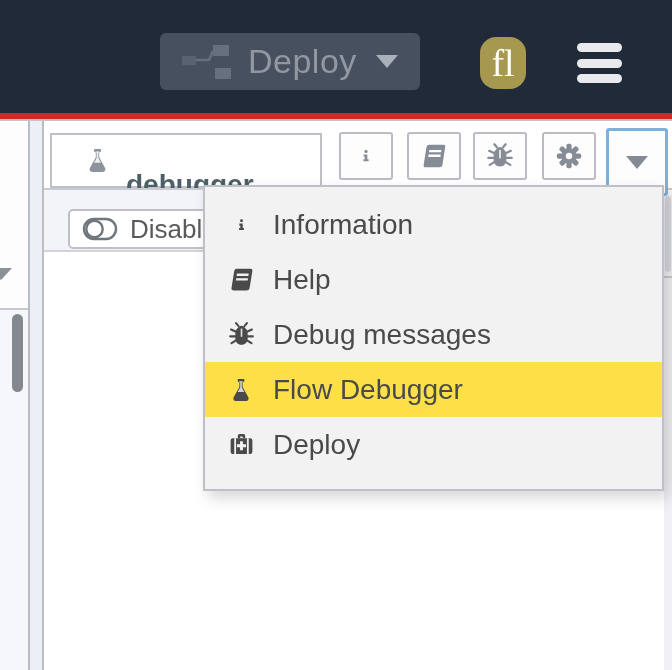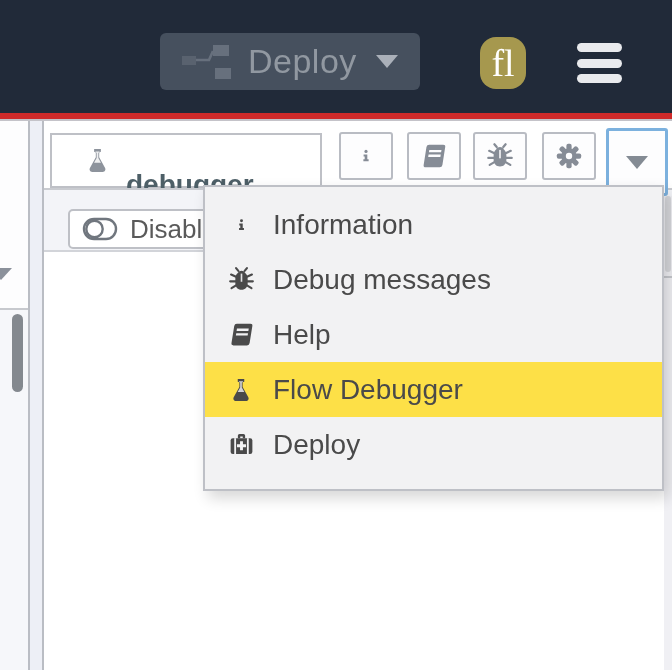--- a/index.html
+++ b/index.html
@@ -218,51 +218,51 @@
           <circle cx="16" cy="5.5" r="3.6"></circle>
           <path d="M10.5 12.5h8.5v11h3v4.5H10v-4.5h3v-6.5h-2.5z"></path>
         </svg>
       </span>
       <span class="mi-label">Information</span>
     </div>
 
     <div class="menu-item">
       <span class="mi-icon">
         <svg width="29" height="29" viewBox="0 0 32 32" fill="currentColor">
+          <g transform="translate(4,0) skewX(-9)">
+            <rect x="5" y="4" width="20" height="24" rx="2.5"></rect>
+            <rect x="8.5" y="9.5" width="13" height="2.6" fill="#f2f2f3"></rect>
+            <rect x="8.5" y="14.5" width="13" height="2.6" fill="#f2f2f3"></rect>
+          </g>
+        </svg>
+      </span>
+      <span class="mi-label">Help</span>
+    </div>
+
+    <div class="menu-item">
+      <span class="mi-icon">
+        <svg width="29" height="29" viewBox="0 0 32 32" fill="currentColor">
           <g stroke="currentColor" stroke-width="2.4" fill="none" stroke-linecap="round">
             <path d="M10 13 L4.5 10.5"></path>
               <path d="M9.5 18 L3.5 18"></path>
               <path d="M10 22.5 L5 25.5"></path>
             <path d="M22 13 L27.5 10.5"></path>
               <path d="M22.5 18 L28.5 18"></path>
               <path d="M22 22.5 L27 25.5"></path>
             <path d="M12.5 6.5 L10 3.5"></path>
               <path d="M19.5 6.5 L22 3.5"></path>
           </g>
           <path d="M16 7.5c-4.2 0-6.8 3.4-6.8 8v4.5c0 4.2 2.6 7.2 6.8 7.2s6.8-3 6.8-7.2v-4.5c0-4.6-2.6-8-6.8-8z"></path>
           <path d="M11.8 8.6a5 5 0 0 1 8.4 0z"></path>
           <rect x="15.1" y="9.5" width="1.8" height="9" fill="#f2f2f3" opacity=".9"></rect>
         </svg>
       </span>
       <span class="mi-label">Debug messages</span>
     </div>
 
-    <div class="menu-item">
-      <span class="mi-icon">
-        <svg width="29" height="29" viewBox="0 0 32 32" fill="currentColor">
-          <g transform="translate(4,0) skewX(-9)">
-            <rect x="5" y="4" width="20" height="24" rx="2.5"></rect>
-            <rect x="8.5" y="9.5" width="13" height="2.6" fill="#f2f2f3"></rect>
-            <rect x="8.5" y="14.5" width="13" height="2.6" fill="#f2f2f3"></rect>
-          </g>
-        </svg>
-      </span>
-      <span class="mi-label">Help</span>
-    </div>
-
 
 
     <div class="menu-item highlighted">
       <span class="mi-icon">
         <svg width="26" height="30" viewBox="0 0 32 32" fill="currentColor">
           <path d="M12 2.5h8v3.2l-2 .9v5.6l7 12.6c1.1 2-.3 4.7-2.7 4.7H9.7c-2.4 0-3.8-2.7-2.7-4.7l7-12.6V6.6l-2-.9z"></path>
           <path d="M13.6 5.2h4.8v1l-1.4.6v6.2l3.1 5.6h-8.2l3.1-5.6V6.8l-1.4-.6z" fill="#e2e2e4" opacity=".9"></path>
         </svg>
       </span>
       <span class="mi-label">Flow Debugger</span>

